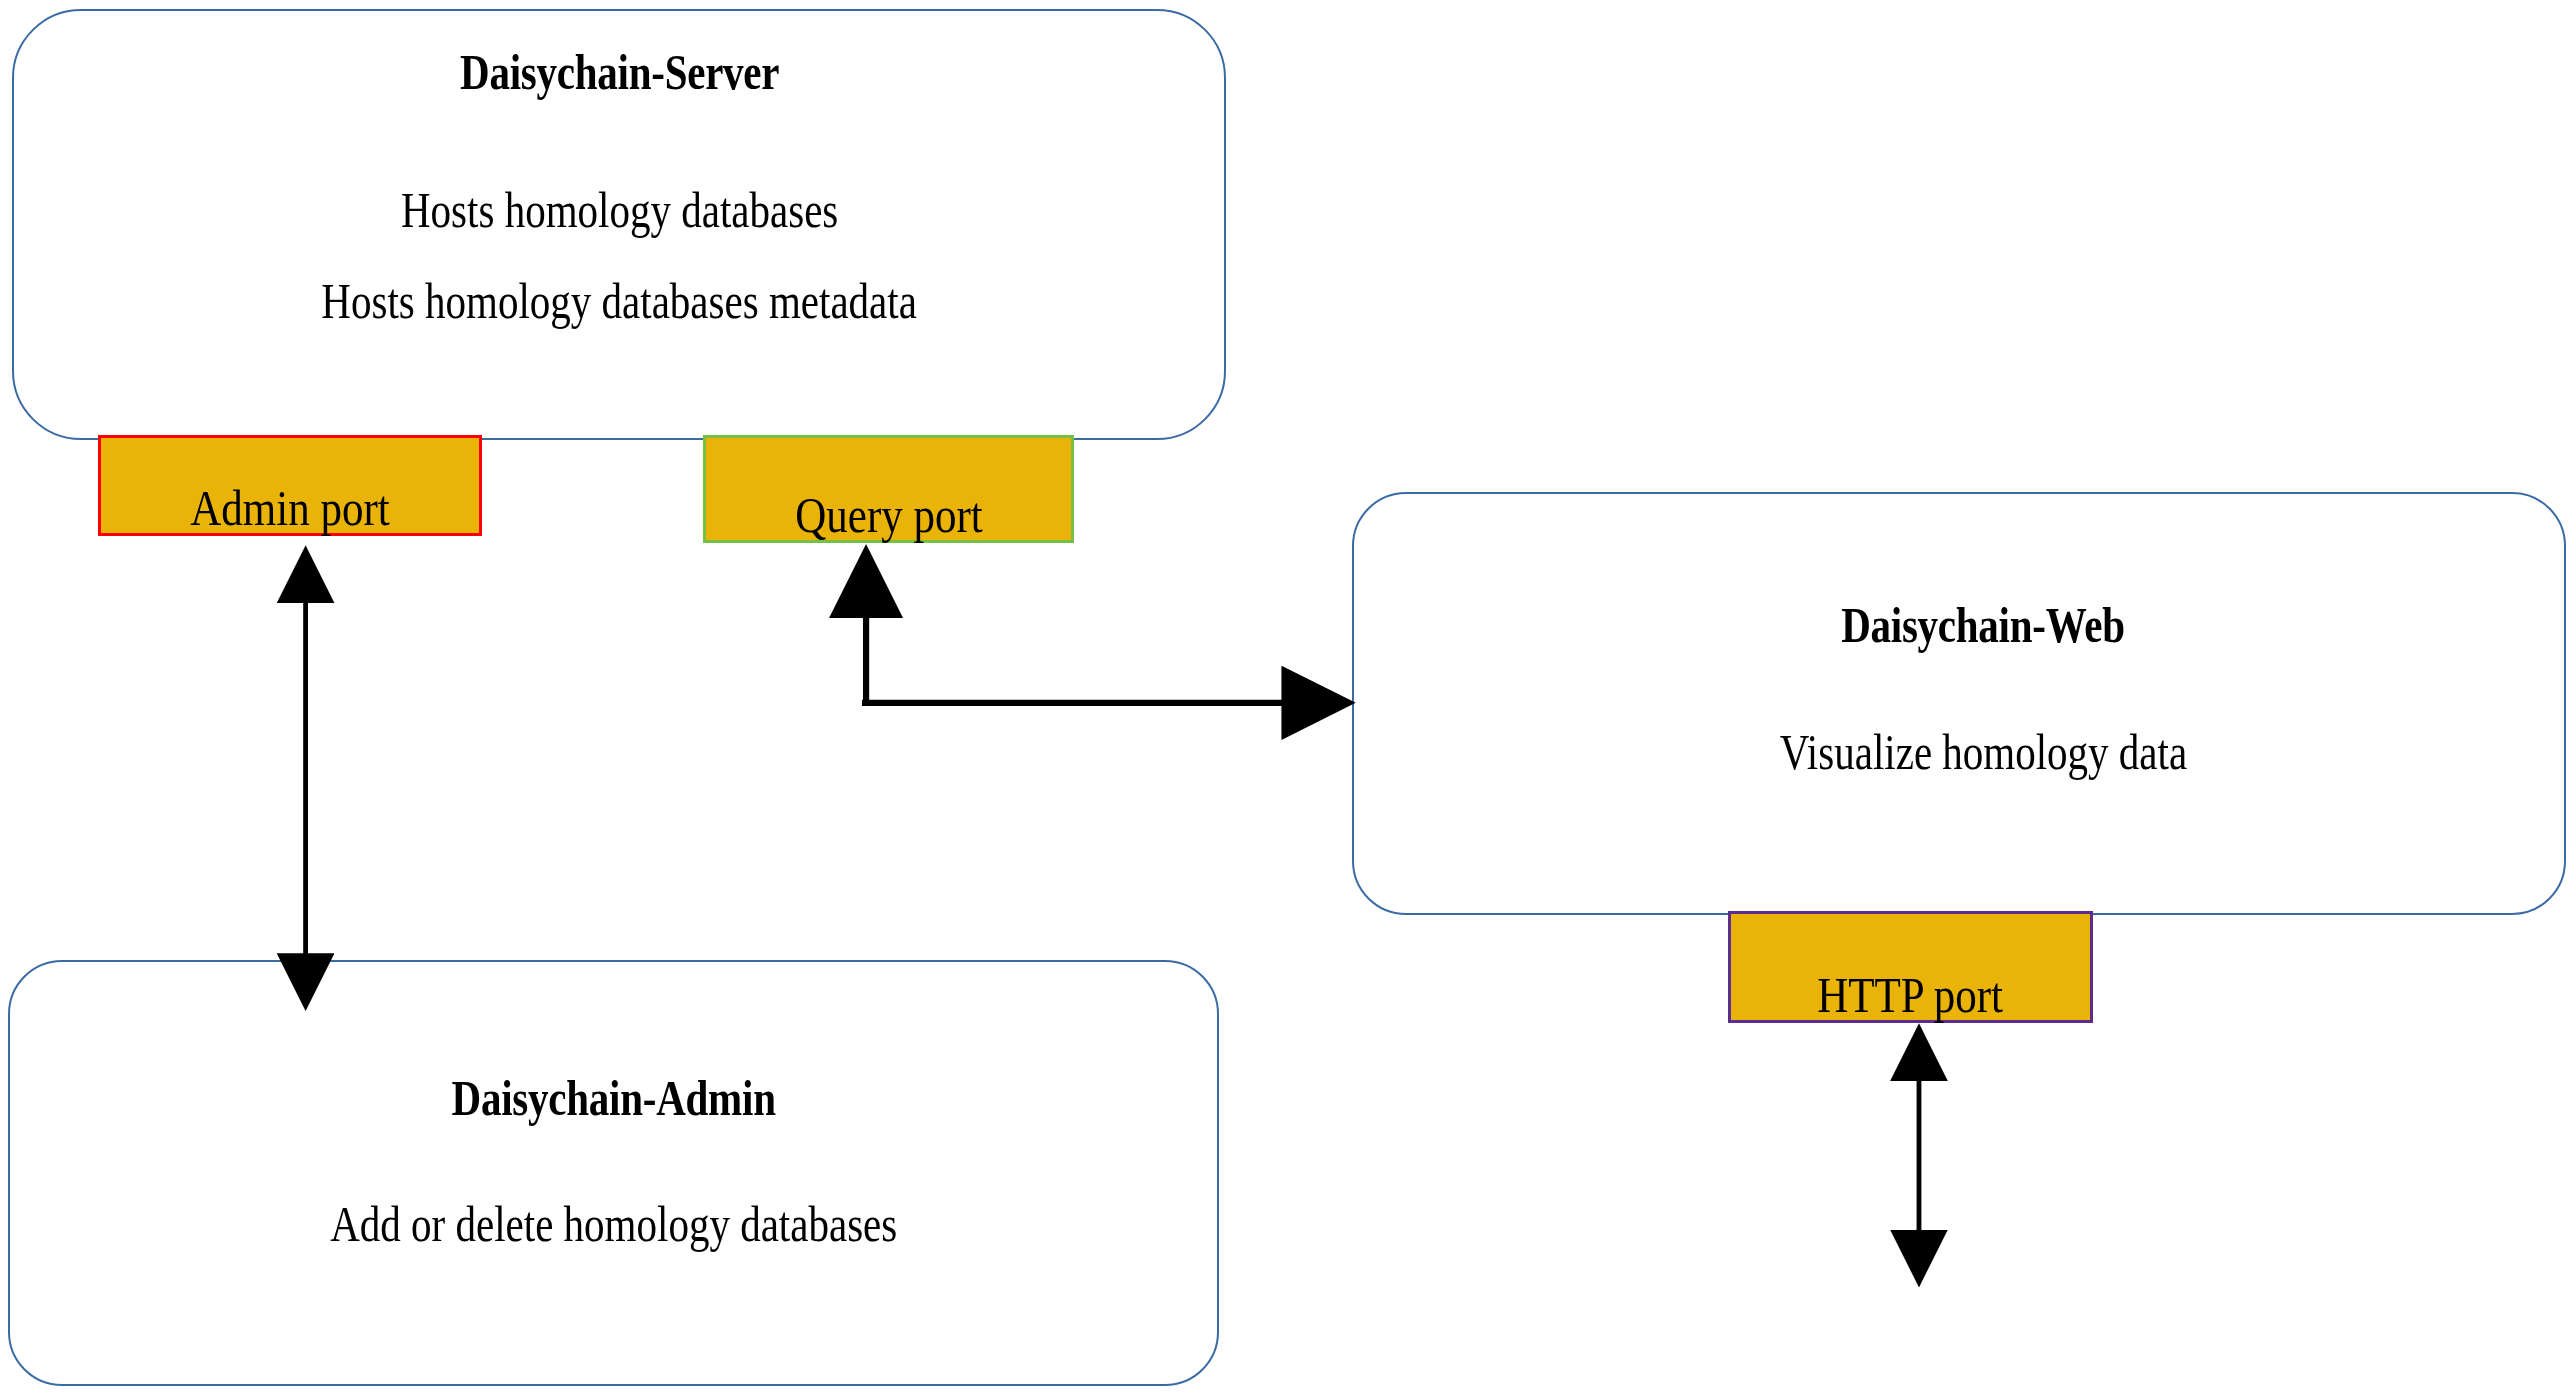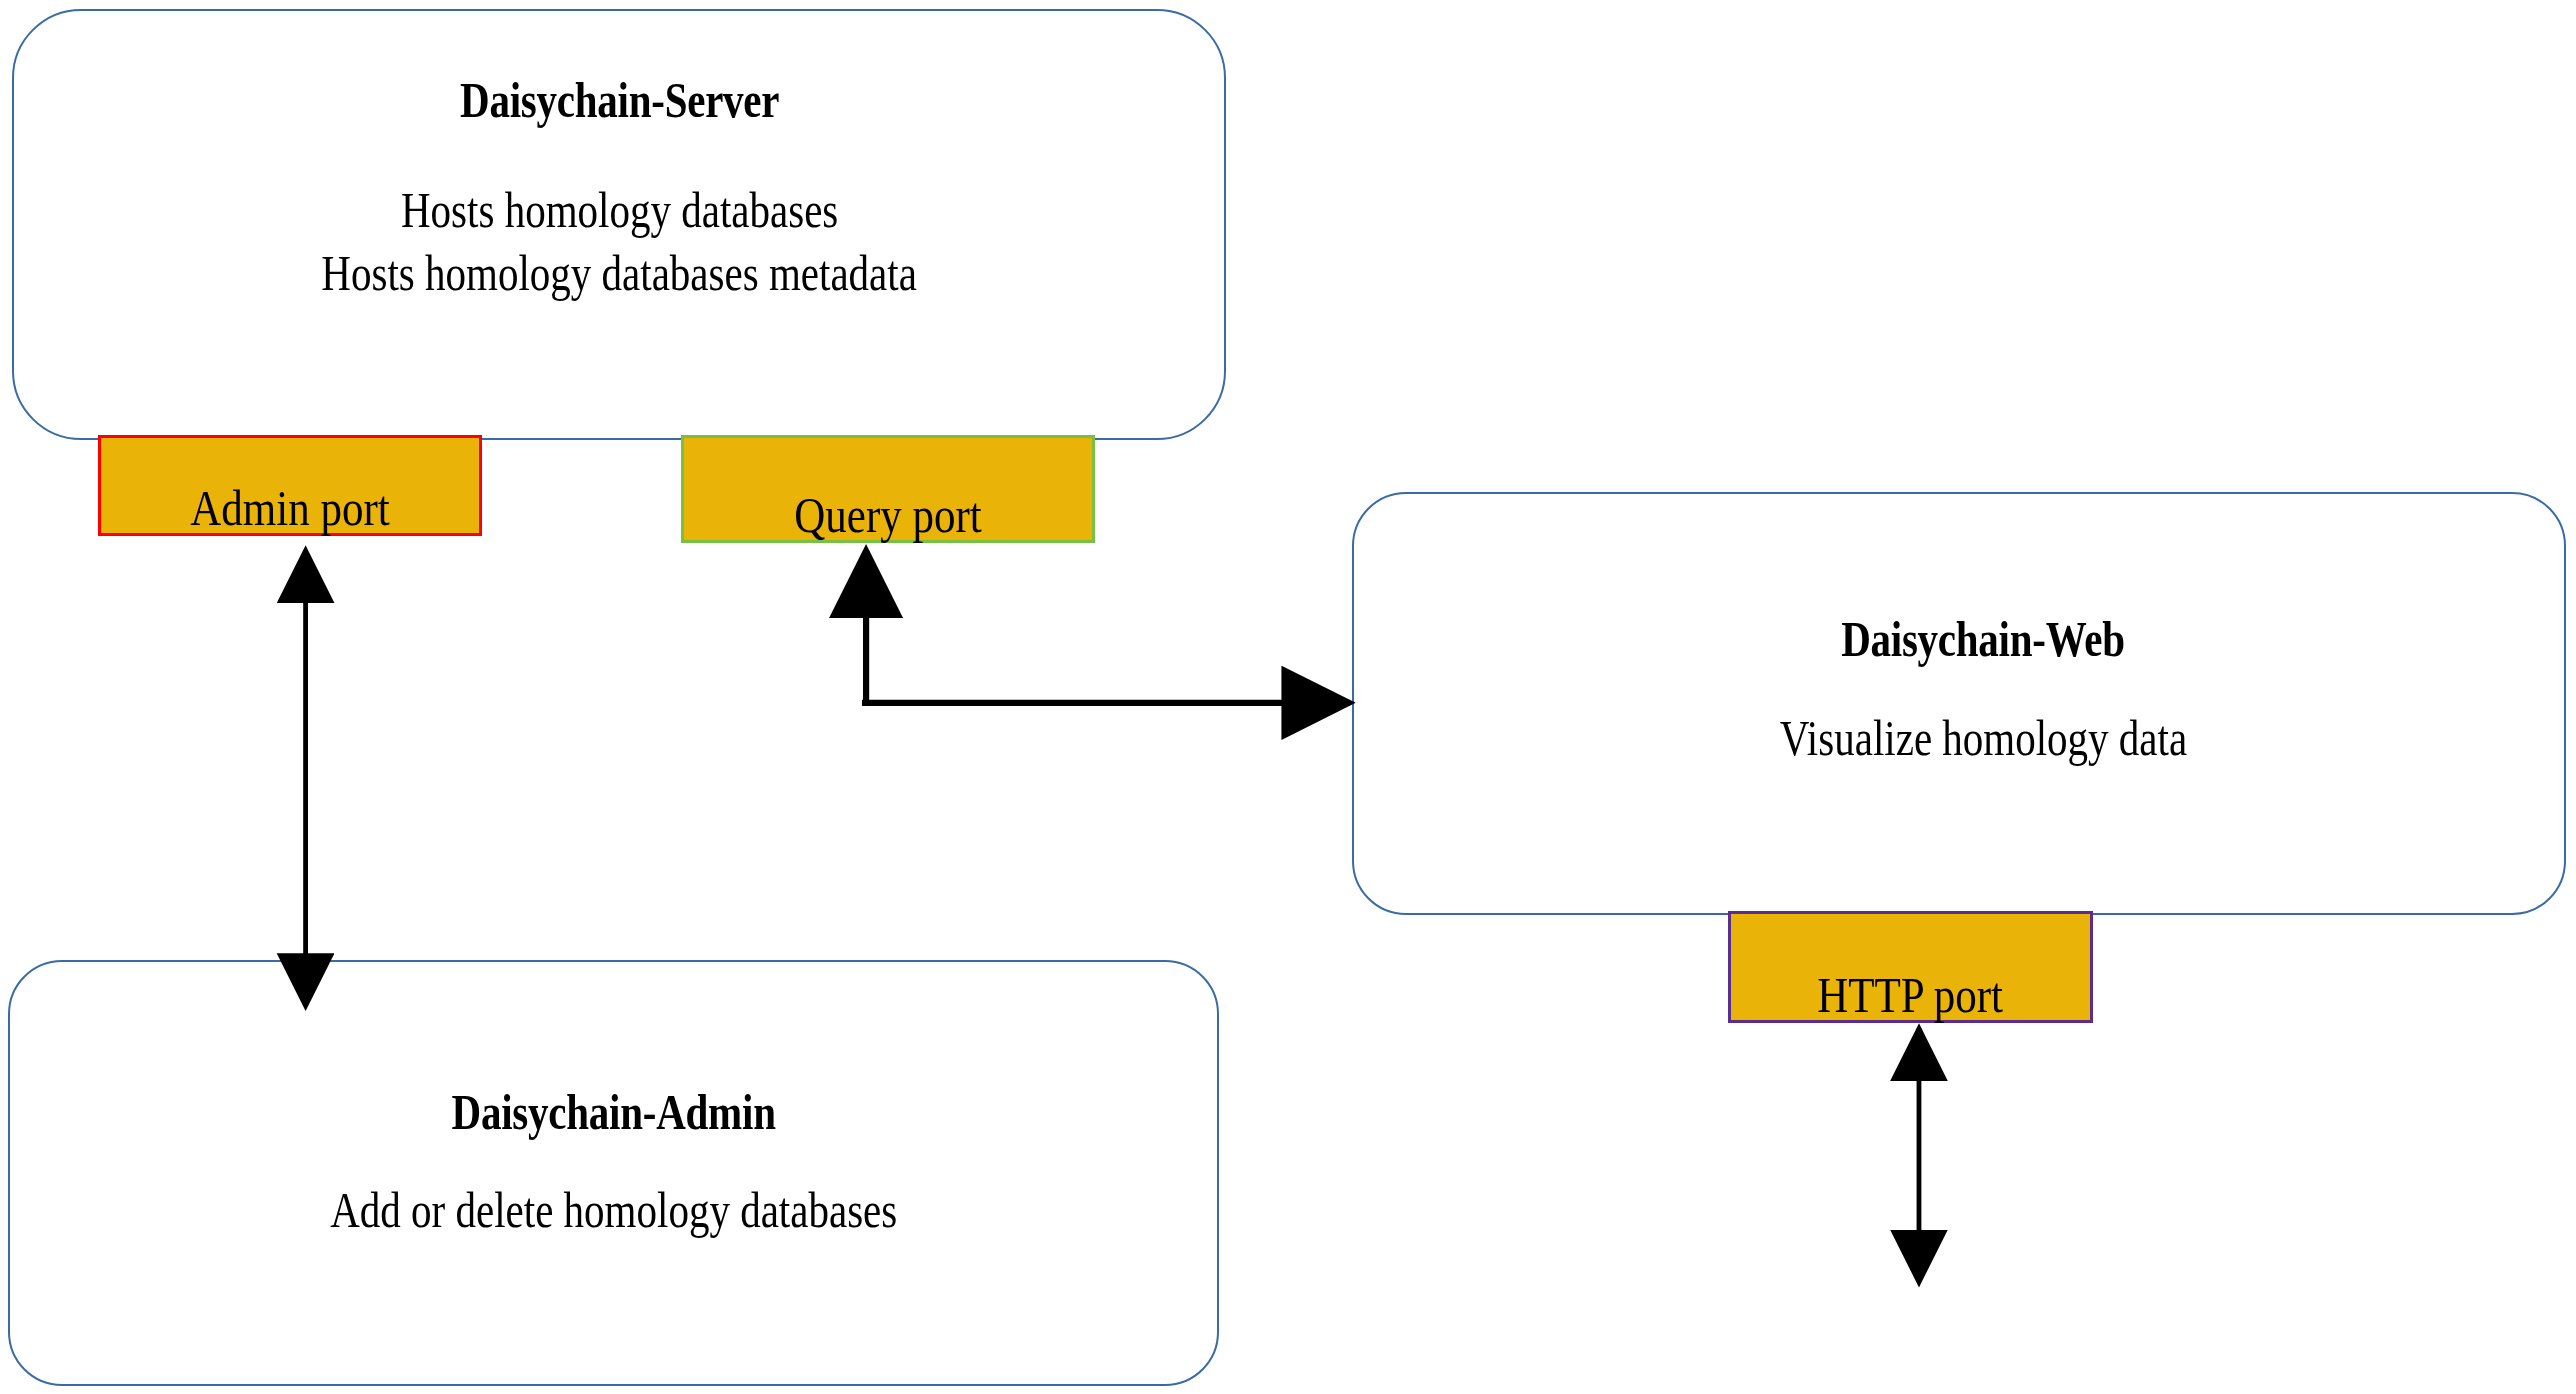--- a/index.html
+++ b/index.html
@@ -22,20 +22,21 @@
     position: absolute;
     box-sizing: border-box;
     border: 2.8px solid #3a6ba5;
     background: #ffffff;
     display: flex;
     flex-direction: column;
     align-items: center;
     justify-content: center;
     text-align: center;
     z-index: 3;
+    gap: 28px;
   }
   .comp-title {
     font-weight: bold;
     letter-spacing: -0.3px;
     color: #000000;
     white-space: nowrap;
     transform: scaleX(0.82);
   }
   .comp-line {
     color: #000000;
@@ -94,22 +95,22 @@
     white-space: nowrap;
     transform: scaleX(0.86);
     line-height: 1;
   }
   #port-admin {
     left: 98px; top: 435px;
     width: 384px; height: 101px;
     border: 3.4px solid #ff0000;
   }
   #port-query {
-    left: 681px; top: 435px;
-    width: 414px; height: 108px;
+    left: 703px; top: 435px;
+    width: 371px; height: 108px;
     border: 3.4px solid #76c043;
   }
   #port-http {
     left: 1728px; top: 911px;
     width: 365px; height: 112px;
     border: 3.4px solid #5b2d90;
   }
 
   
   #connectors {

